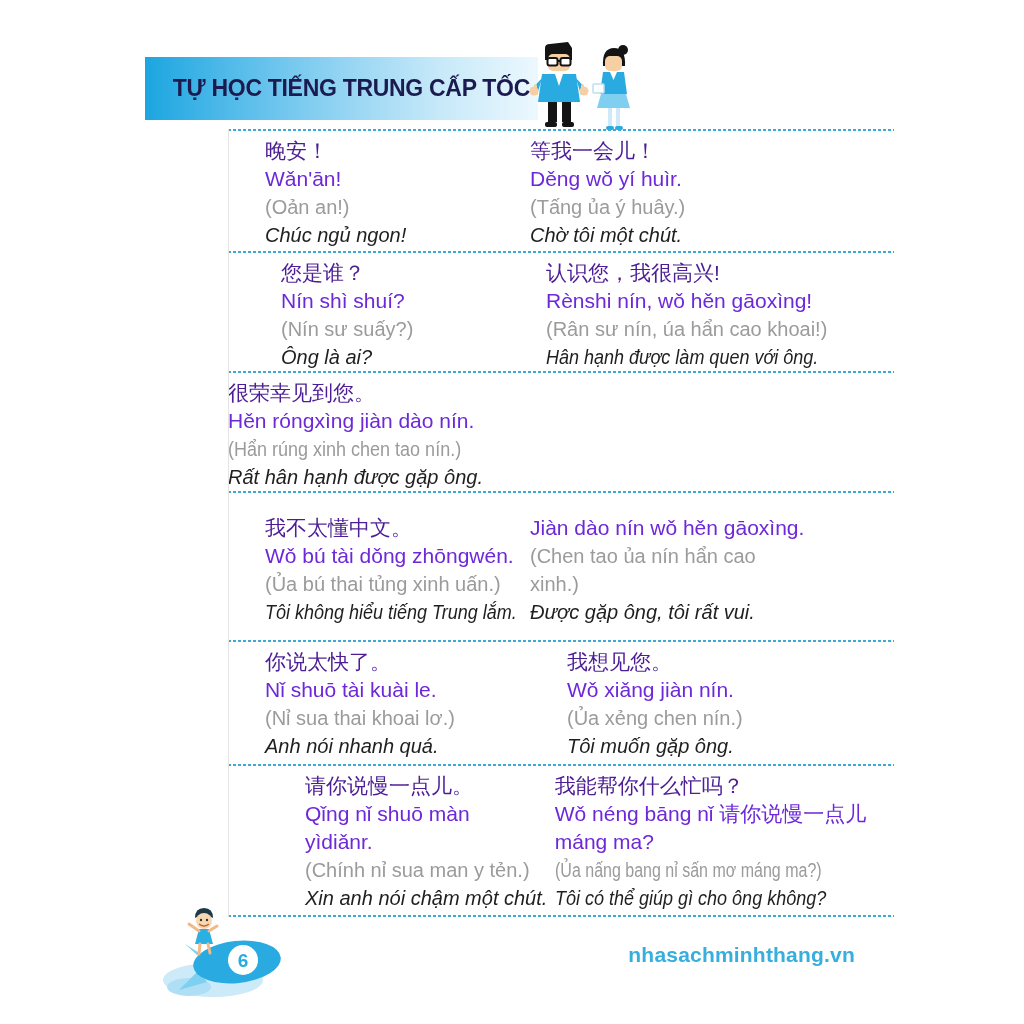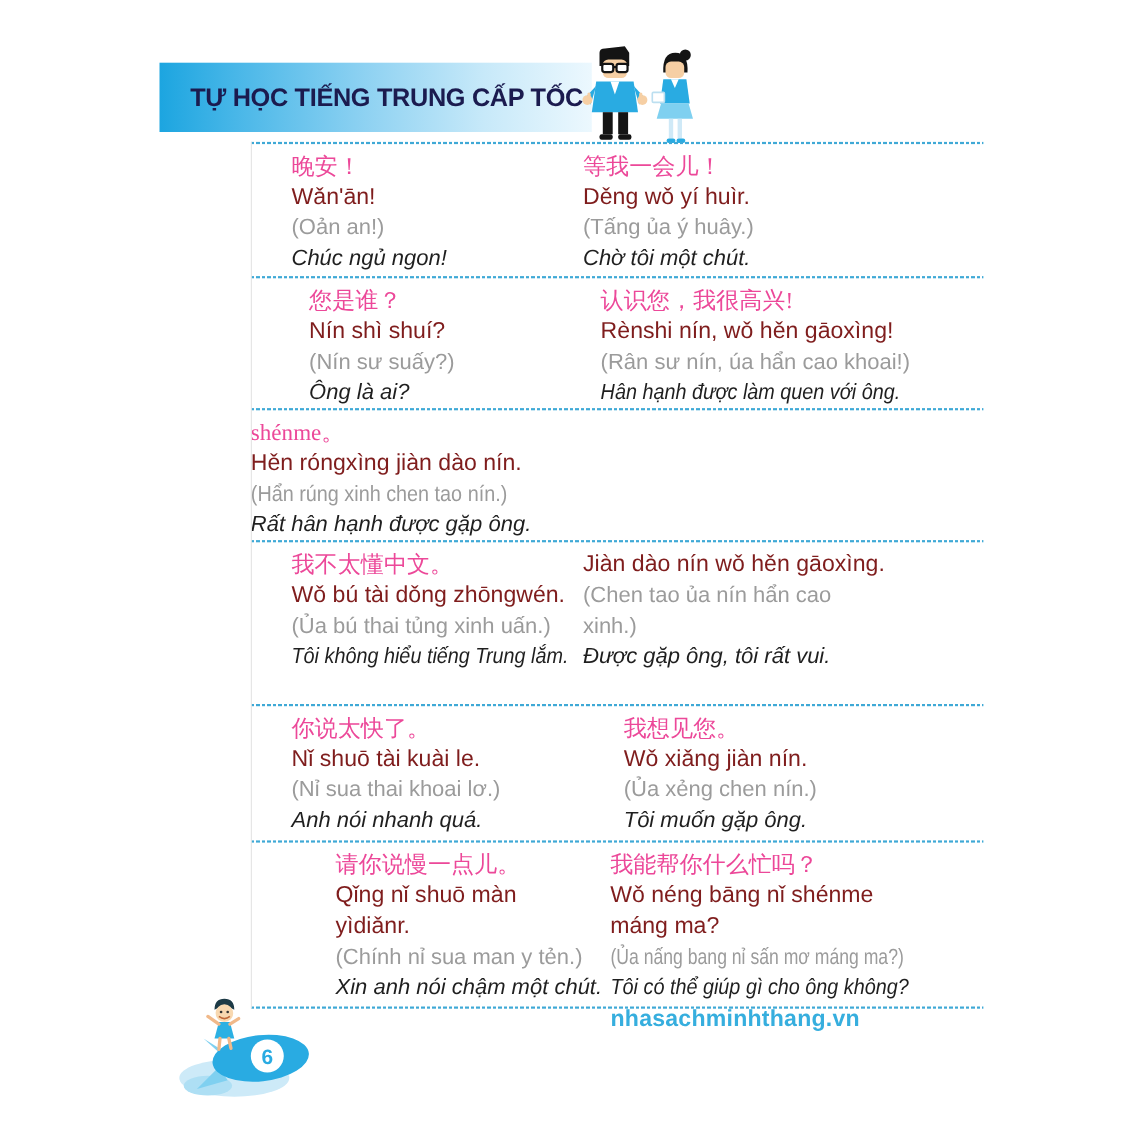--- a/index.html
+++ b/index.html
@@ -27,32 +27,32 @@
     content:""; position:absolute; left:0; top:0; bottom:0; width:1px; background:#e4e4e4;
   }
   .rule {
     height:2px; width:100%;
     background:repeating-linear-gradient(90deg,#3fa9d6 0 3px, transparent 3px 5px);
   }
   .phrase-row { display:flex; padding-top:6px; box-sizing:border-box; }
   .cell-left  { width:302px; padding-left:37px; box-sizing:border-box; }
   .cell-right { flex:1; padding-right:6px; }
   .line { display:block; line-height:28px; }
-  .zh { font-size:21px; color:#ec4899;font-family:Liberation Serif, serif; }
-  .py { font-size:21px; color:#7f1d1d; white-space:pre-line; }
+  .zh { font-size:21px; color:#4c1d95; }
+  .py { font-size:21px; color:#6d28d9; white-space:pre-line; }
   .ph { font-size:20px; color:#9b9b9b; white-space:pre-line; }
   .vi { font-size:20px; color:#1f1f1f; font-style:italic; }
   .tight   { white-space:nowrap; transform:scaleX(0.90); transform-origin:left center; }
   .tighter { white-space:nowrap; transform:scaleX(0.80); transform-origin:left center; }
 
   
   .rocket-illustration { position:absolute; left:155px; top:898px; }
   .page-number-svg-text { font:bold 19px "Liberation Sans", sans-serif; }
   .website {
-    position:absolute; top:915px; left:555px; width:300px; 
+    position:absolute; top:943px; left:555px; width:300px; text-align:right;
     font-size:21px; font-weight:bold; color:#36aede; letter-spacing:0.2px;
   }
 </style>
 </head>
 <body>
 
 <div class="page">
 
   <div class="header-bar">
     <span class="header-title">TỰ HỌC TIẾNG TRUNG CẤP TỐC</span>
@@ -122,29 +122,29 @@
         <span class="line zh">认识您，我很高兴!</span>
         <span class="line py">Rènshi nín, wǒ hěn gāoxìng!</span>
         <span class="line ph">(Rân sư nín, úa hẩn cao khoai!)</span>
         <span class="line vi tight">Hân hạnh được làm quen với ông.</span>
       </div>
     </div>
     <div class="rule"></div>
 
     <div class="phrase-row" style="min-height:118px;">
       <div class="cell-right">
-        <span class="line zh">shénme。</span>
+        <span class="line zh">很荣幸见到您。</span>
         <span class="line py">Hěn róngxìng jiàn dào nín.</span>
         <span class="line ph tight">(Hẩn rúng xinh chen tao nín.)</span>
         <span class="line vi">Rất hân hạnh được gặp ông.</span>
       </div>
     </div>
     <div class="rule"></div>
 
-    <div class="phrase-row" style="min-height:147px;">
+    <div class="phrase-row" style="min-height:147px;align-items:center;">
       <div class="cell-left">
         <span class="line zh">我不太懂中文。</span>
         <span class="line py">Wǒ bú tài dǒng zhōngwén.</span>
         <span class="line ph">(Ủa bú thai tủng xinh uấn.)</span>
         <span class="line vi tight">Tôi không hiểu tiếng Trung lắm.</span>
       </div>
       <div class="cell-right">
         <span class="line py">Jiàn dào nín wǒ hěn gāoxìng.</span>
         <span class="line ph">(Chen tao ủa nín hẩn cao
 xinh.)</span>
@@ -172,21 +172,21 @@
     <div class="phrase-row" style="min-height:149px;padding-left:40px;">
       <div class="cell-left">
         <span class="line zh">请你说慢一点儿。</span>
         <span class="line py">Qǐng nǐ shuō màn
 yìdiǎnr.</span>
         <span class="line ph">(Chính nỉ sua man y tẻn.)</span>
         <span class="line vi">Xin anh nói chậm một chút.</span>
       </div>
       <div class="cell-right">
         <span class="line zh">我能帮你什么忙吗？</span>
-        <span class="line py">Wǒ néng bāng nǐ shénme
+        <span class="line py">Wǒ néng bāng nǐ 请你说慢一点儿
 máng ma?</span>
         <span class="line ph tighter">(Ủa nấng bang nỉ sấn mơ máng ma?)</span>
         <span class="line vi tight">Tôi có thể giúp gì cho ông không?</span>
       </div>
     </div>
     <div class="rule"></div>
 
   </div>
 
   <svg class="rocket-illustration" width="140" height="110" viewBox="0 0 140 110">

